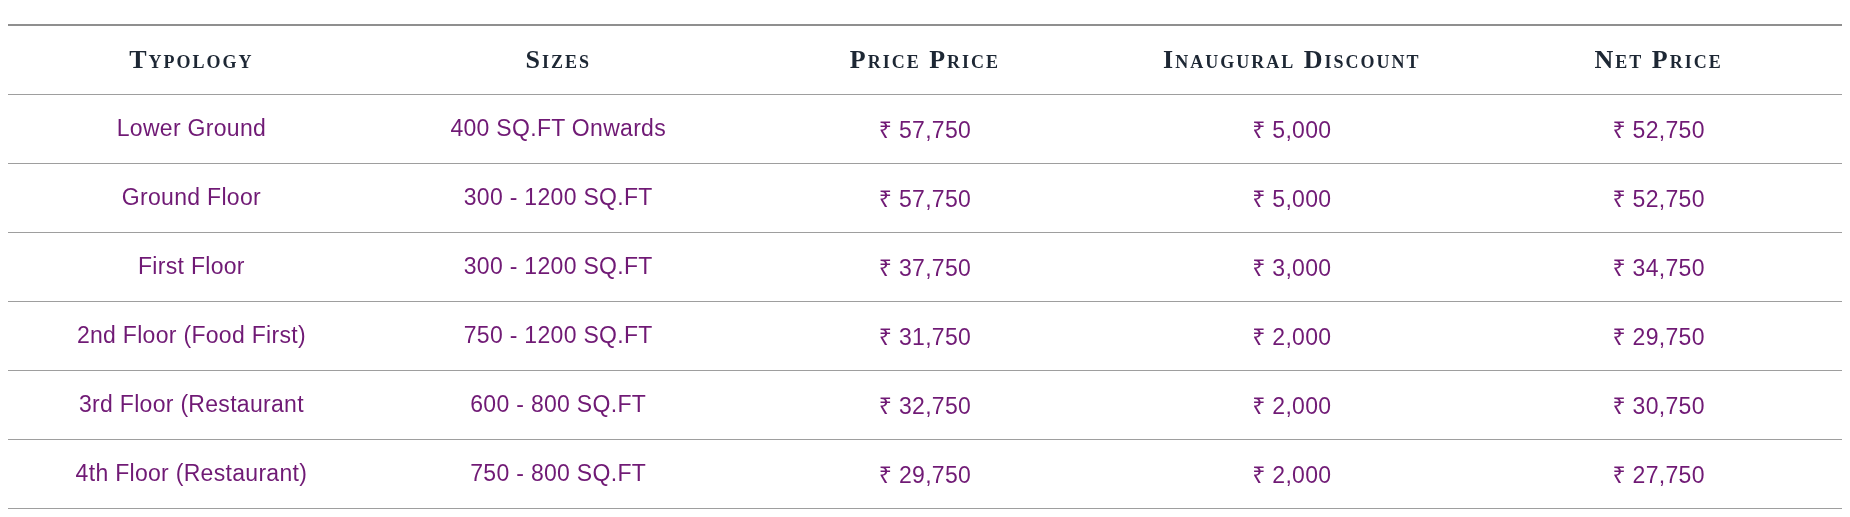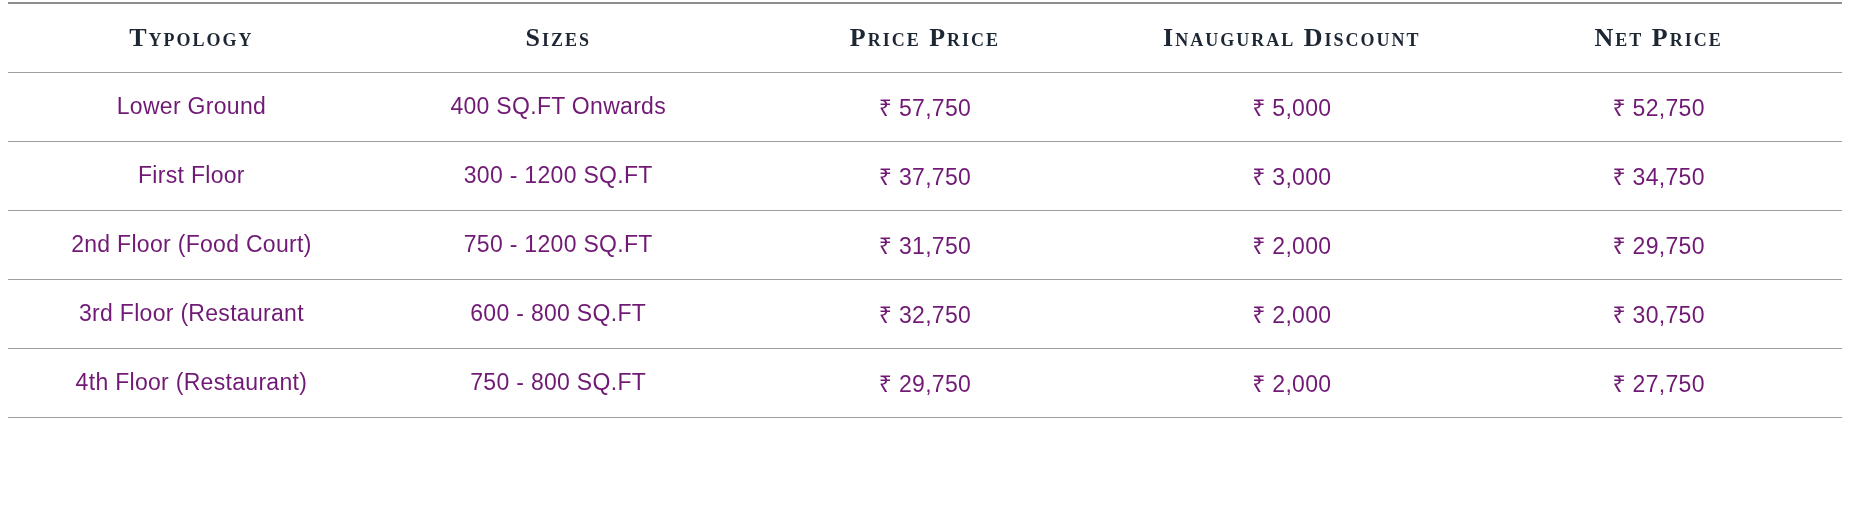--- a/index.html
+++ b/index.html
@@ -5,21 +5,21 @@
   html, body {
     margin: 0;
     padding: 0;
     background: #ffffff;
     width: 1850px;
     height: 517px;
     overflow: hidden;
     font-family: "Liberation Sans", sans-serif;
   }
   .table-wrap {
-    padding: 2px 8px 0 8px;
+    padding: 24px 8px 0 8px;
     box-sizing: border-box;
   }
   table.pricing {
     width: 100%;
     border-collapse: collapse;
     table-layout: fixed;
     border-top: 2px solid #8f8f8f;
   }
   table.pricing th,
   table.pricing td {
@@ -62,28 +62,35 @@
     </thead>
     <tbody>
       <tr>
         <td>Lower Ground</td>
         <td>400 SQ.FT Onwards</td>
         <td>₹ 57,750</td>
         <td>₹ 5,000</td>
         <td>₹ 52,750</td>
       </tr>
       <tr>
+        <td>Ground Floor</td>
+        <td>300 - 1200 SQ.FT</td>
+        <td>₹ 57,750</td>
+        <td>₹ 5,000</td>
+        <td>₹ 52,750</td>
+      </tr>
+      <tr>
         <td>First Floor</td>
         <td>300 - 1200 SQ.FT</td>
         <td>₹ 37,750</td>
         <td>₹ 3,000</td>
         <td>₹ 34,750</td>
       </tr>
       <tr>
-        <td>2nd Floor (Food Court)</td>
+        <td>2nd Floor (Food First)</td>
         <td>750 - 1200 SQ.FT</td>
         <td>₹ 31,750</td>
         <td>₹ 2,000</td>
         <td>₹ 29,750</td>
       </tr>
       <tr>
         <td>3rd Floor (Restaurant</td>
         <td>600 - 800 SQ.FT</td>
         <td>₹ 32,750</td>
         <td>₹ 2,000</td>

